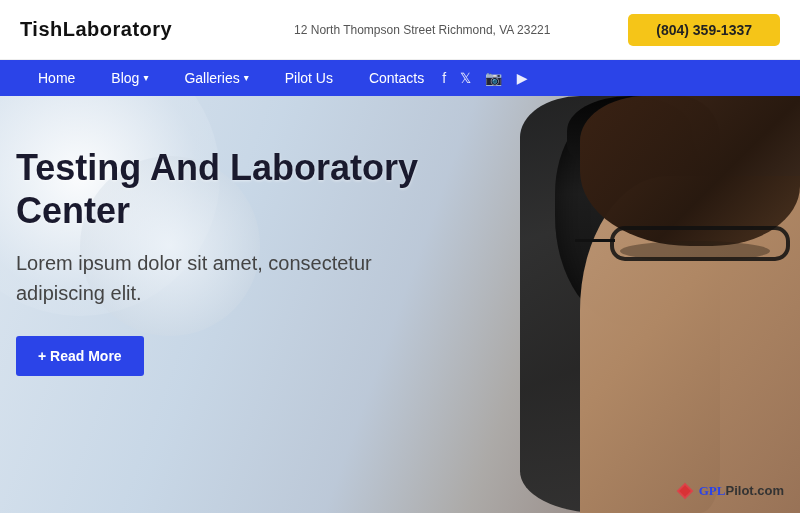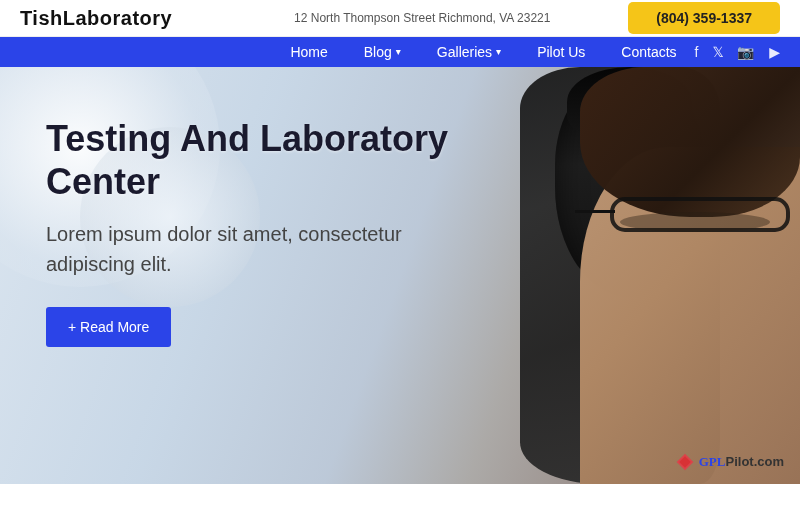--- a/index.html
+++ b/index.html
@@ -10,21 +10,21 @@
       overflow: hidden;
       font-family: 'Arial', sans-serif;
     }
 
     
     .top-bar {
       display: flex;
       align-items: center;
       justify-content: space-between;
       padding: 0 20px;
-      height: 37px;
+      height: 60px;
       background: #fff;
       border-bottom: 1px solid #eee;
     }
 
     .logo {
       font-size: 20px;
       font-weight: 700;
       color: #111;
       letter-spacing: 0.5px;
     }
@@ -45,23 +45,23 @@
       border: none;
       cursor: pointer;
       border-radius: 5px;
       white-space: nowrap;
     }
 
     
     .nav-bar {
       display: flex;
       align-items: center;
-      justify-content: flex-end;
+      justify-content: flex-start;
       background: #2b44e8;
-      height: 30px;
+      height: 36px;
       padding: 0 20px;
     }
 
     .nav-links {
       display: flex;
       align-items: center;
       gap: 0;
       list-style: none;
     }
 
@@ -135,21 +135,21 @@
       top: 60px;
       width: 180px;
       height: 180px;
       background: radial-gradient(circle, rgba(240,245,250,0.8) 0%, rgba(210,220,230,0.4) 70%, transparent 100%);
       border-radius: 50%;
     }
 
     
     .hero-content {
       position: absolute;
-      left: 46px;
+      left: 16px;
       top: 50px;
       max-width: 420px;
       z-index: 10;
     }
 
     .hero-title {
       font-size: 36px;
       font-weight: 800;
       color: #1a1a2e;
       line-height: 1.2;
@@ -165,21 +165,21 @@
     }
 
     .read-more-btn {
       background: #2b44e8;
       color: #fff;
       border: none;
       padding: 12px 22px;
       font-size: 14px;
       cursor: pointer;
       border-radius: 3px;
-      font-weight: 400;
+      font-weight: 700;
     }
 
     
     .watermark {
       position: absolute;
       bottom: 12px;
       right: 16px;
       display: flex;
       align-items: center;
       gap: 4px;

